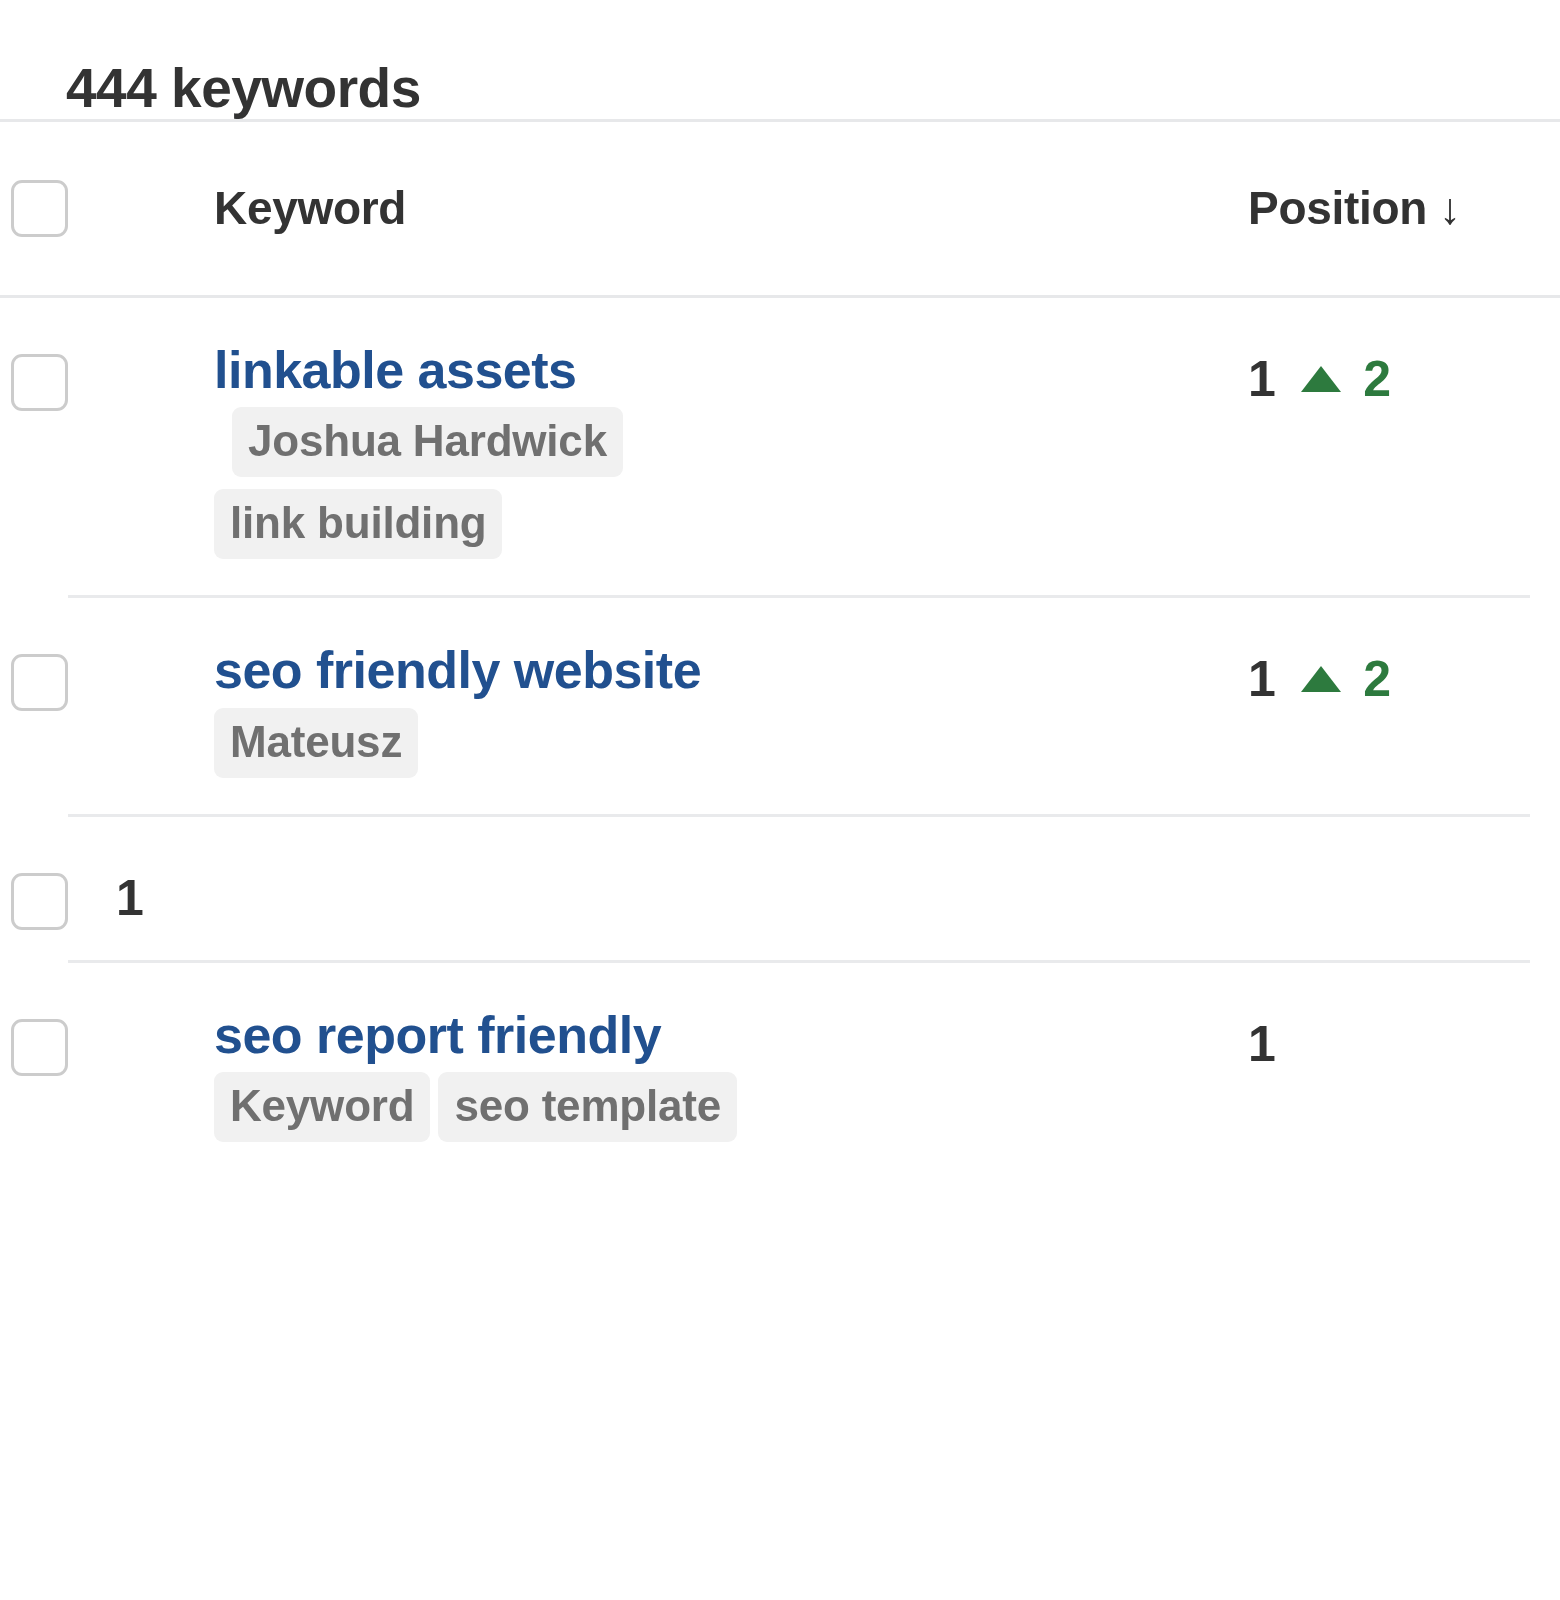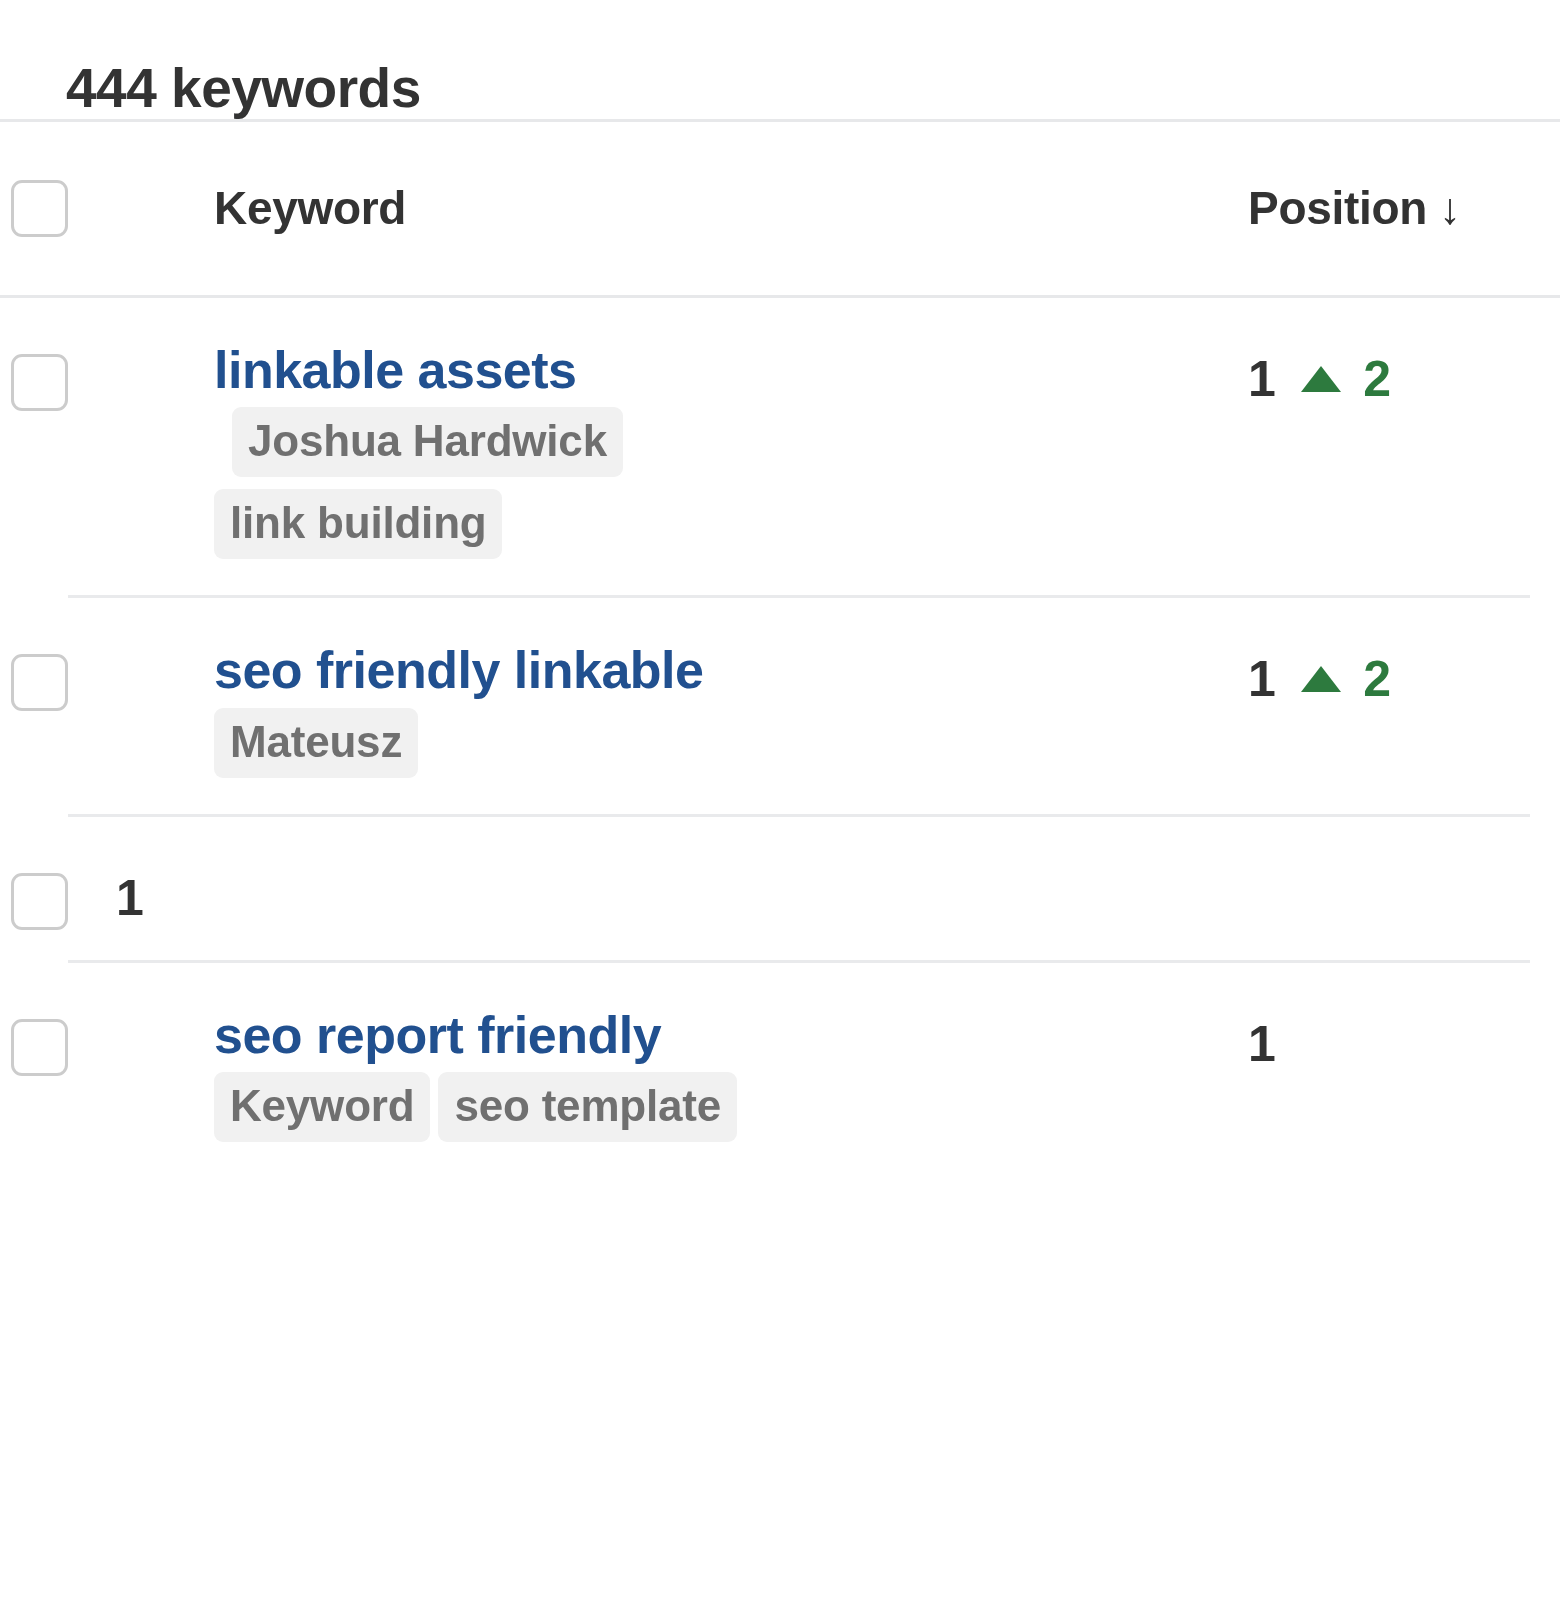--- a/index.html
+++ b/index.html
@@ -238,21 +238,21 @@
     </div>
 
     <div class="rule-inset"></div>
 
     <div class="row data-row">
       <div class="cell-check">
         <span class="checkbox"></span>
       </div>
       <div class="cell-keyword">
         <div class="keyword-block">
-          <a class="keyword-link" href="#">seo friendly linkable</a><br><span class="tags"><span class="tag">Mateusz</span></span>
+          <a class="keyword-link" href="#">seo friendly website</a><br><span class="tags"><span class="tag">Mateusz</span></span>
         </div>
       </div>
       <div class="cell-position">
         <div class="position-wrap">
           <span class="position-value">1</span>
           <span class="delta">
             <span class="delta-tri"></span>
             <span class="delta-value">2</span>
           </span>
         </div>

